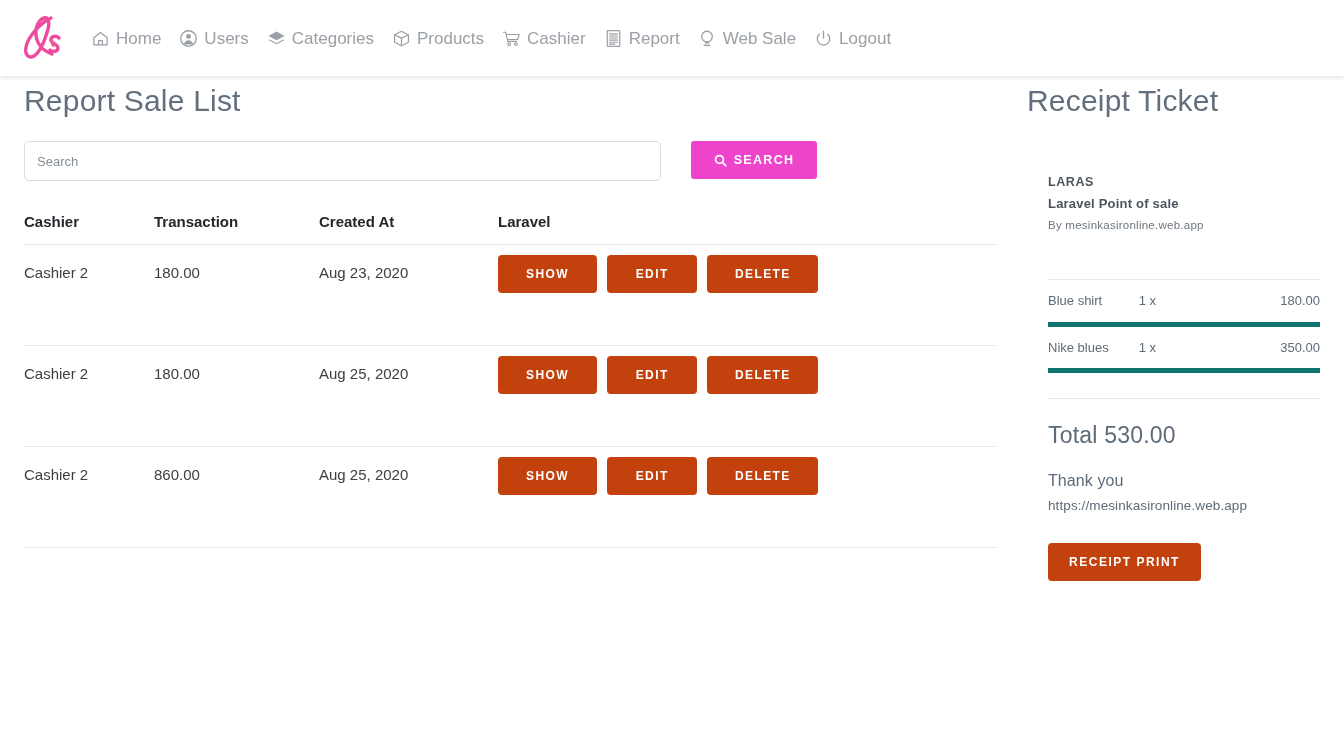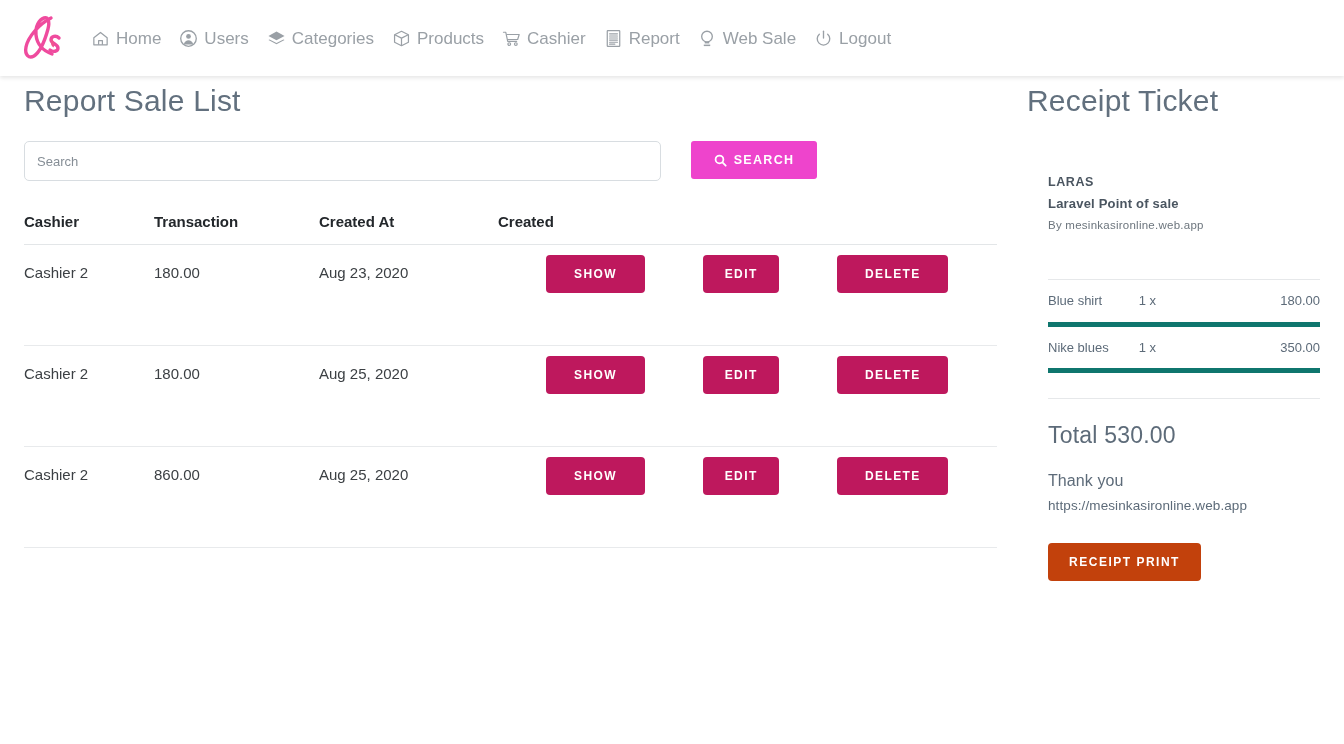--- a/index.html
+++ b/index.html
@@ -163,35 +163,34 @@
   .col-created { width: 179px; }
   .col-action { width: 499px; }
 
   .cell-action { padding-top: 10px !important; }
 
   .act-btn {
     display: inline-flex;
     align-items: center;
     justify-content: center;
     height: 38px;
-    background: #be185d;
+    background: #c2410c;
     color: #ffffff;
     border: none;
     border-radius: 4px;
     font-size: 12px;
     font-weight: 700;
     letter-spacing: 1.4px;
     cursor: pointer;
     font-family: "Liberation Sans", sans-serif;
     margin-right: 6px;
     vertical-align: top;
-    margin-left: 48px;
   }
   .act-show { width: 99px; }
-  .act-edit { width: 76px; }
+  .act-edit { width: 90px; }
   .act-delete { width: 111px; margin-right: 0; }
 
   
   .receipt-title {
     font-size: 30px;
     font-weight: 400;
     color: #62707e;
     letter-spacing: 0.2px;
     margin-top: 7px;
     line-height: 1.2;
@@ -419,21 +418,21 @@
         <span>SEARCH</span>
       </button>
     </div>
 
     <table class="sale-table">
       <thead>
         <tr>
           <th class="col-cashier">Cashier</th>
           <th class="col-transaction">Transaction</th>
           <th class="col-created">Created At</th>
-          <th class="col-action">Created</th>
+          <th class="col-action">Laravel</th>
         </tr>
       </thead>
       <tbody>
 
         <tr>
           <td>Cashier 2</td>
           <td>180.00</td>
           <td>Aug 23, 2020</td>
           <td class="cell-action">
             <button class="act-btn act-show">SHOW</button>

